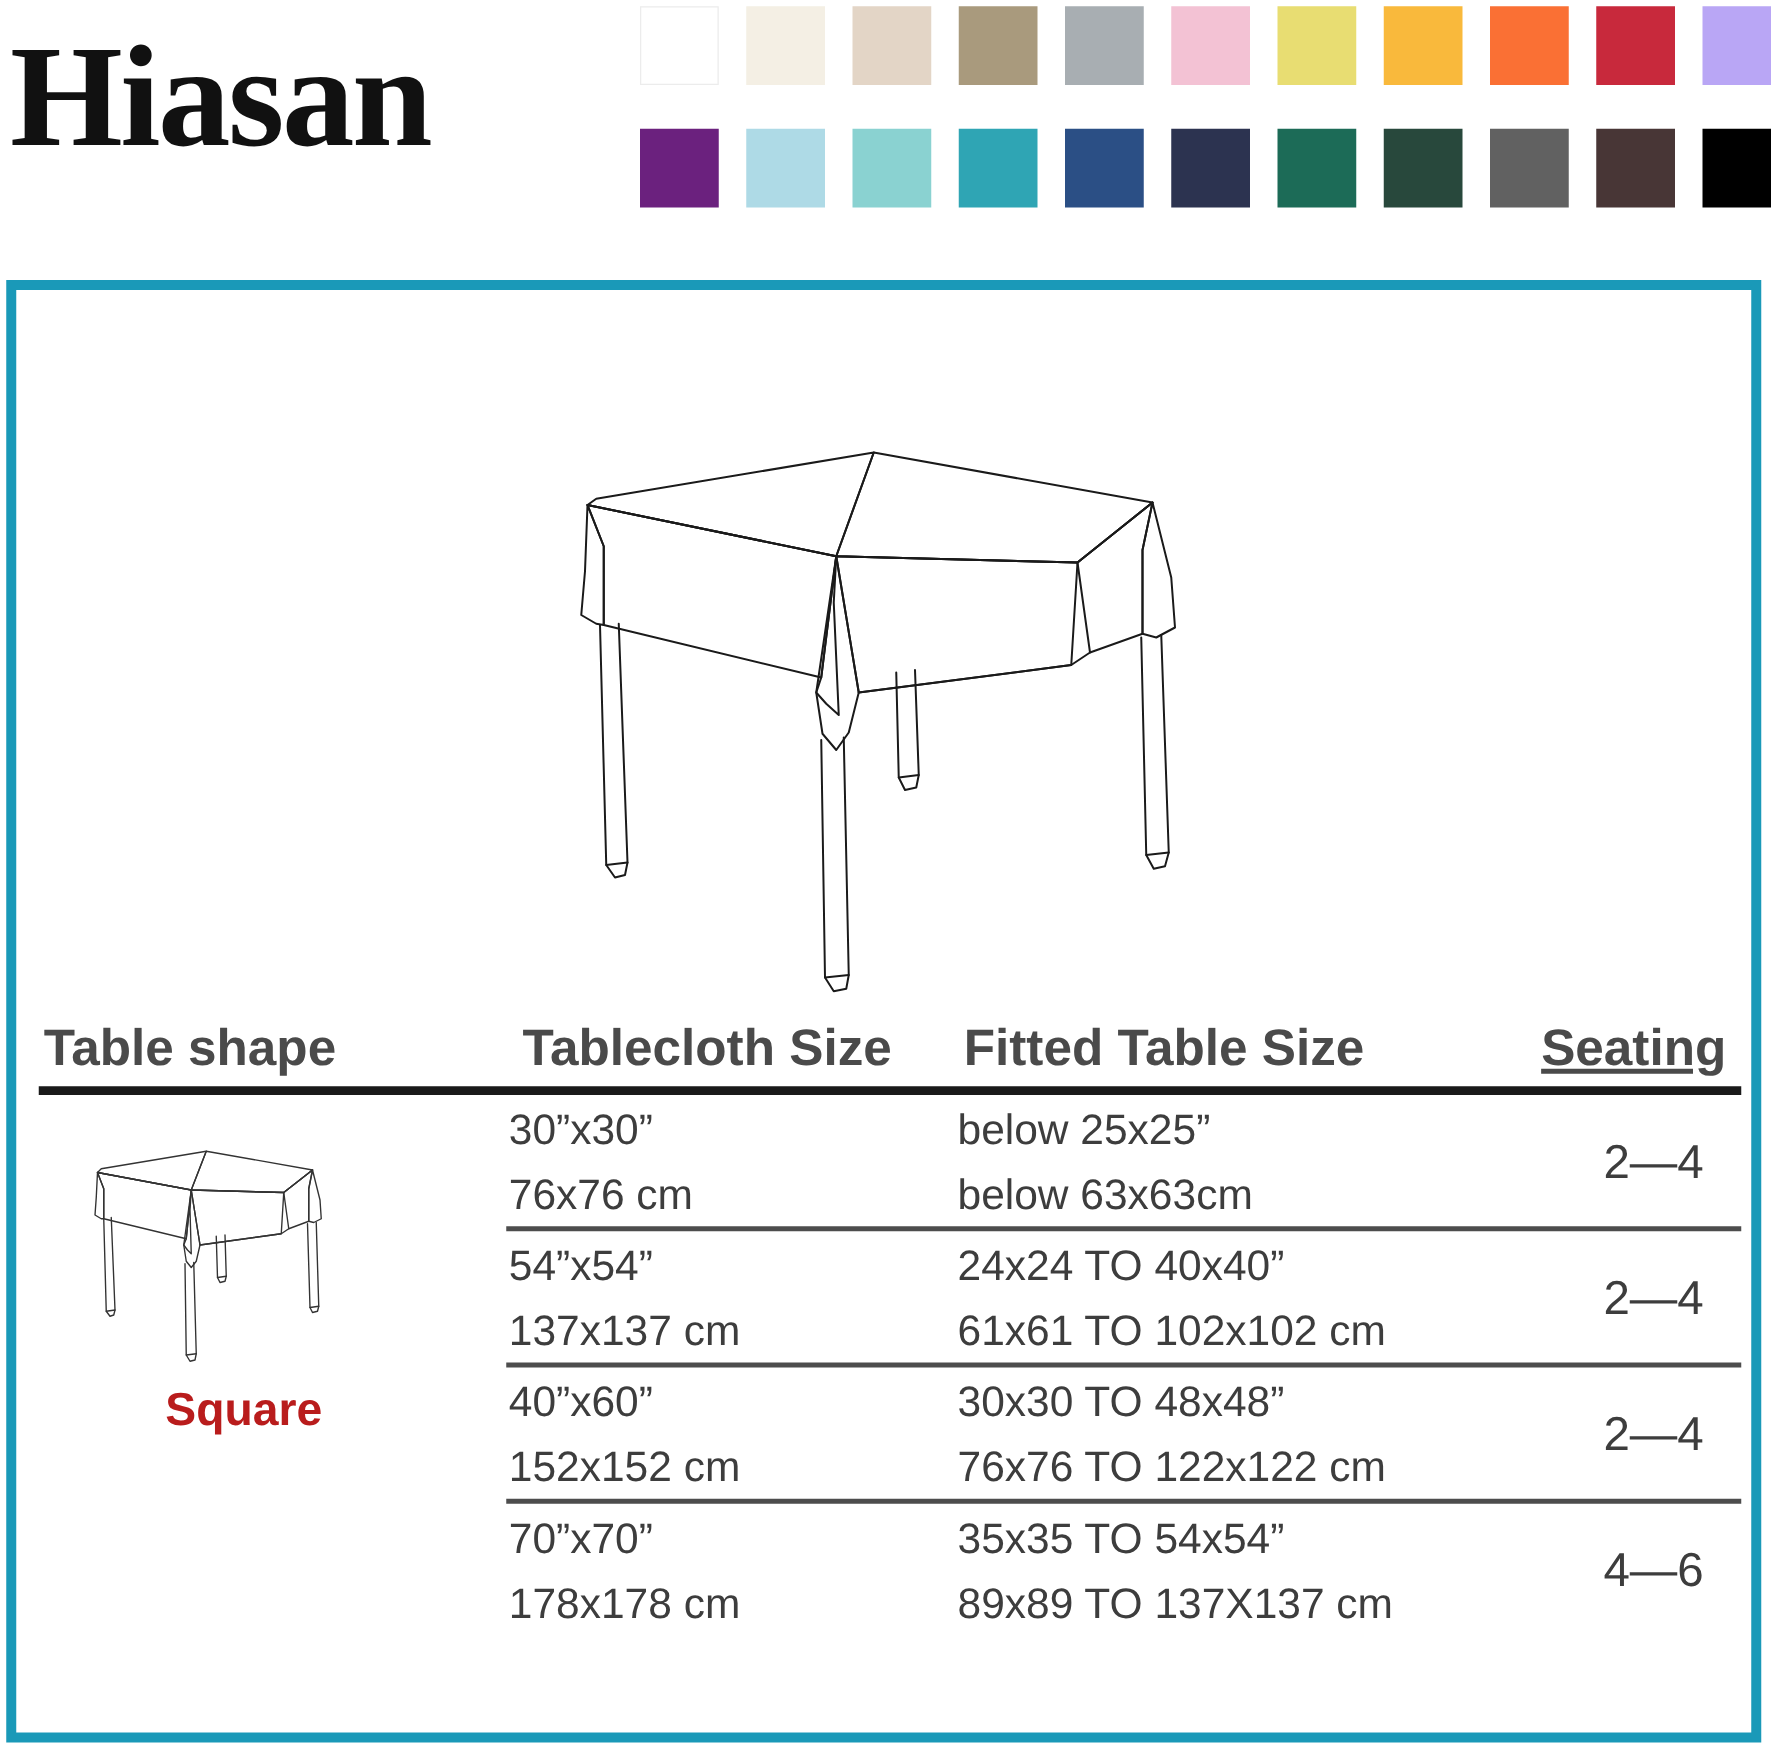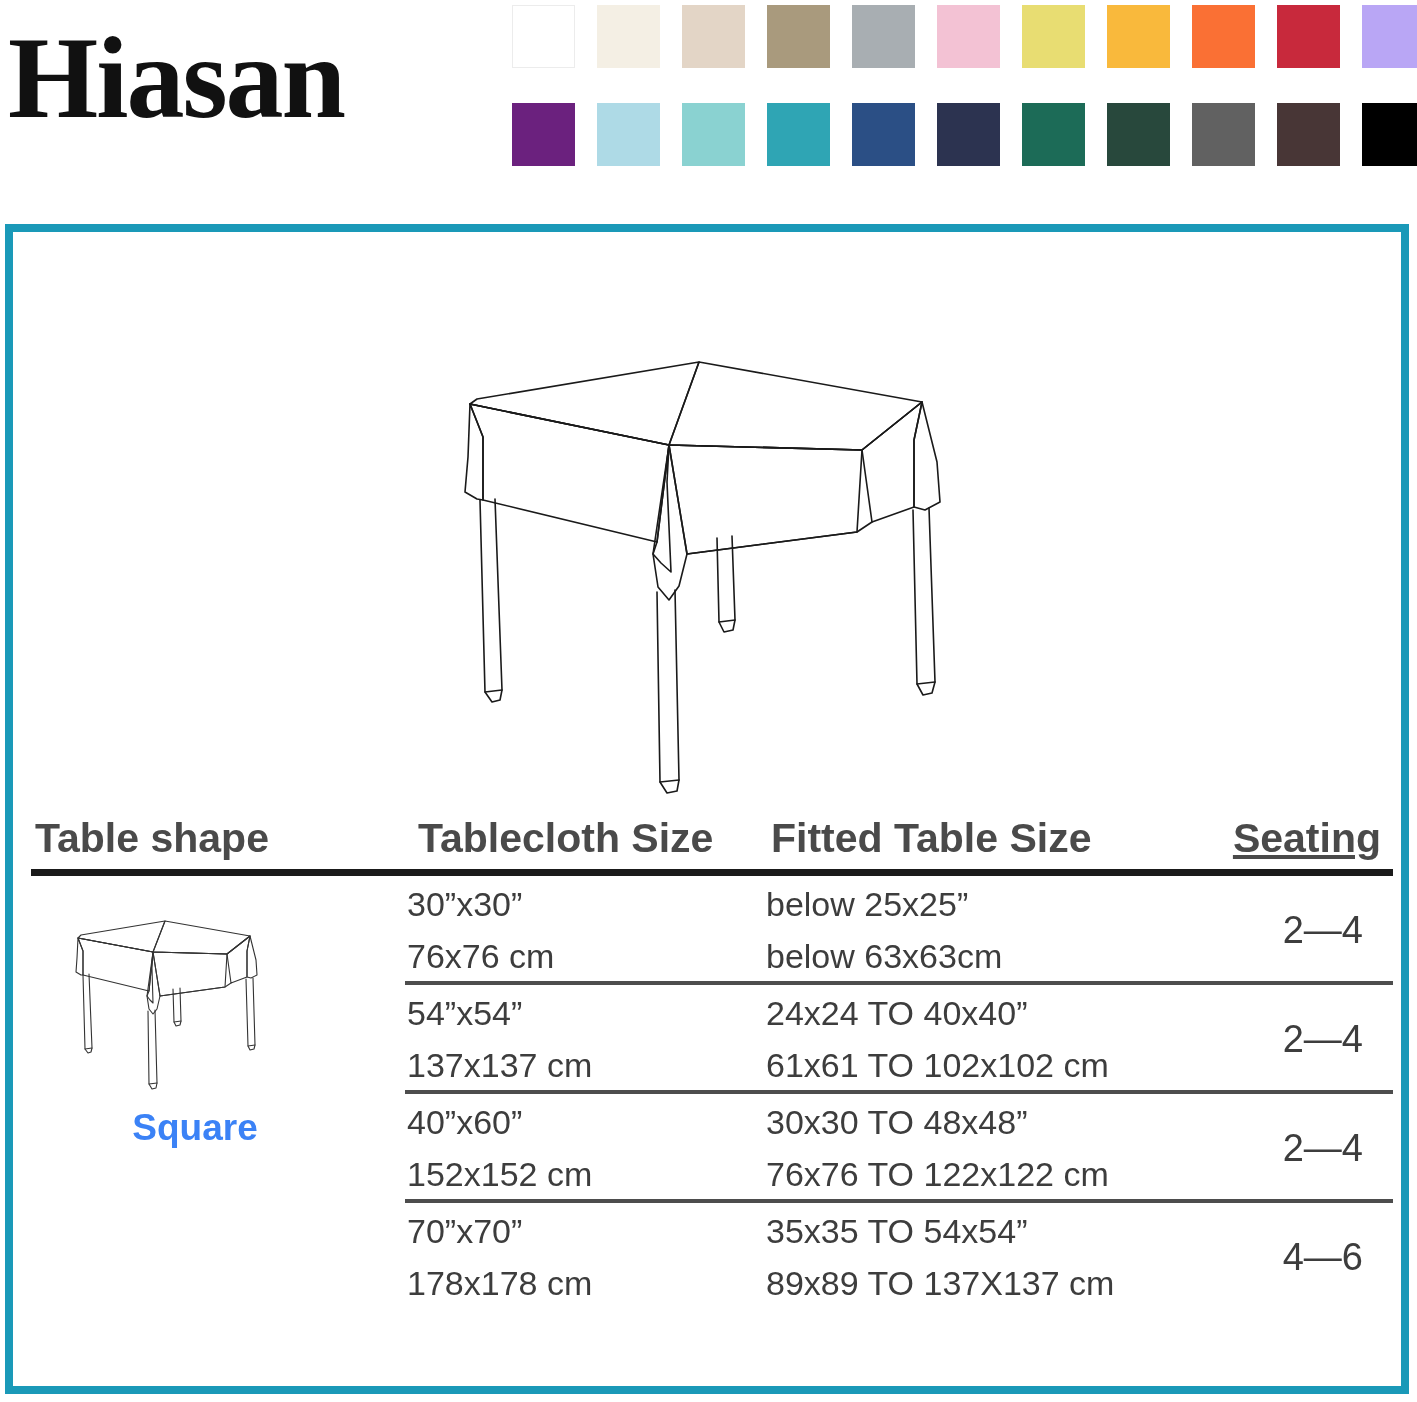--- a/index.html
+++ b/index.html
@@ -125,21 +125,21 @@
     top: 36px;
     width: 320px;
     text-align: center;
   }
   .shape-thumb { width: 300px; height: 185px; margin: 0 auto; }
   .shape-thumb svg { display: block; width: 100%; height: 100%; }
   .shape-label {
     margin-top: 10px;
     font-size: 37px;
     font-weight: bold;
-    color: #3b82f6;
+    color: #b91c1c;
   }
 
   .rows { position: absolute; left: 0; right: 0; top: 0; margin-left: 26px; }
 
   .row {
     position: relative;
     height: 109px;
   }
   .row-sep {
     position: absolute;

